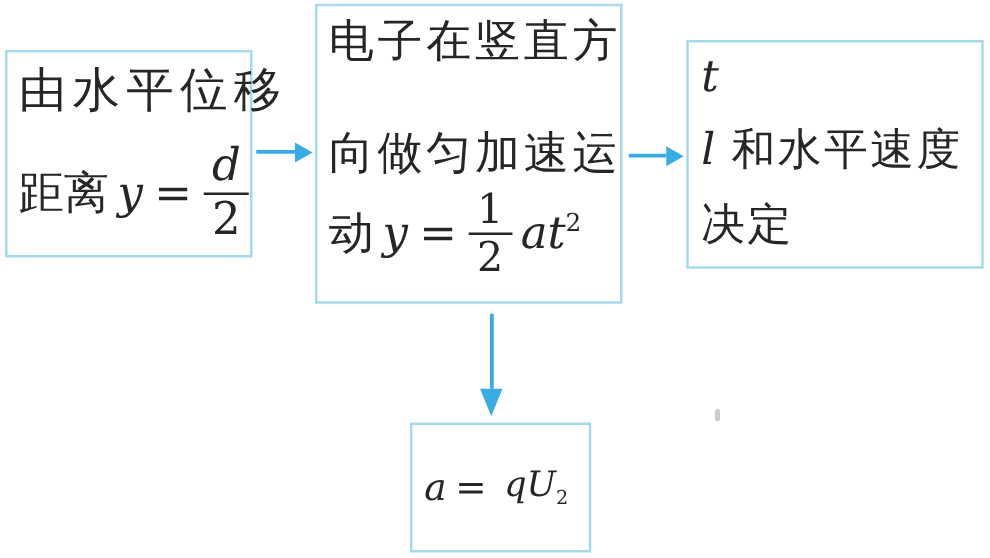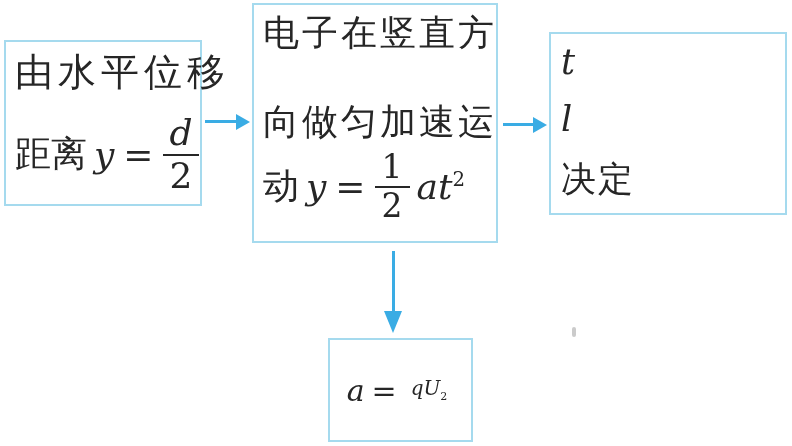--- a/index.html
+++ b/index.html
@@ -31,21 +31,21 @@
   .ml3 { position:absolute; left:9px; top:144px;   font-size:36px; gap:7px; }
 
   .mi { font-style:italic; }
   .eq { padding:0 2px; }
   .frac { display:inline-flex; flex-direction:column; align-items:center;
           text-align:center; line-height:1.12; }
   .frac .num { padding:0 7px; }
   .frac .den { padding:0 7px; border-top:2px solid var(--text,#262626); }
   .f-large { font-size:36px; }
   .f-mid   { font-size:33px; }
-  .f-small { font-size:20px; }
+  .f-small { font-size:28px; }
 
   .sup { font-size:0.55em; vertical-align:super; }
   .sub { font-size:0.55em; vertical-align:sub; }
 
   .rline { display:flex; align-items:baseline; gap:13px; white-space:nowrap; }
   .rline .cnl { letter-spacing:2px; }
 
   .arrow-h { position:absolute; display:flex; align-items:center; }
   .arrow-h .shaft { flex:1; height:3px; background:var(--arrow,#3aace4); }
   .arrow-h .head  { width:0; height:0;
@@ -102,20 +102,21 @@
     <span class="shaft"></span>
     <span class="head"></span>
   </div>
 
   <div class="box box-right">
     <div class="rline">
       <span class="mi">t</span>
     </div>
     <div class="rline">
       <span class="mi">l</span>
+      <span class="cnl">和水平速度</span>
     </div>
     <div class="rline">
       <span class="cnl">决定</span>
     </div>
   </div>
 
   <div class="arrow-v" style="left:384px; top:251px; width:18px; height:82px;">
     <span class="shaft"></span>
     <span class="head"></span>
   </div>

